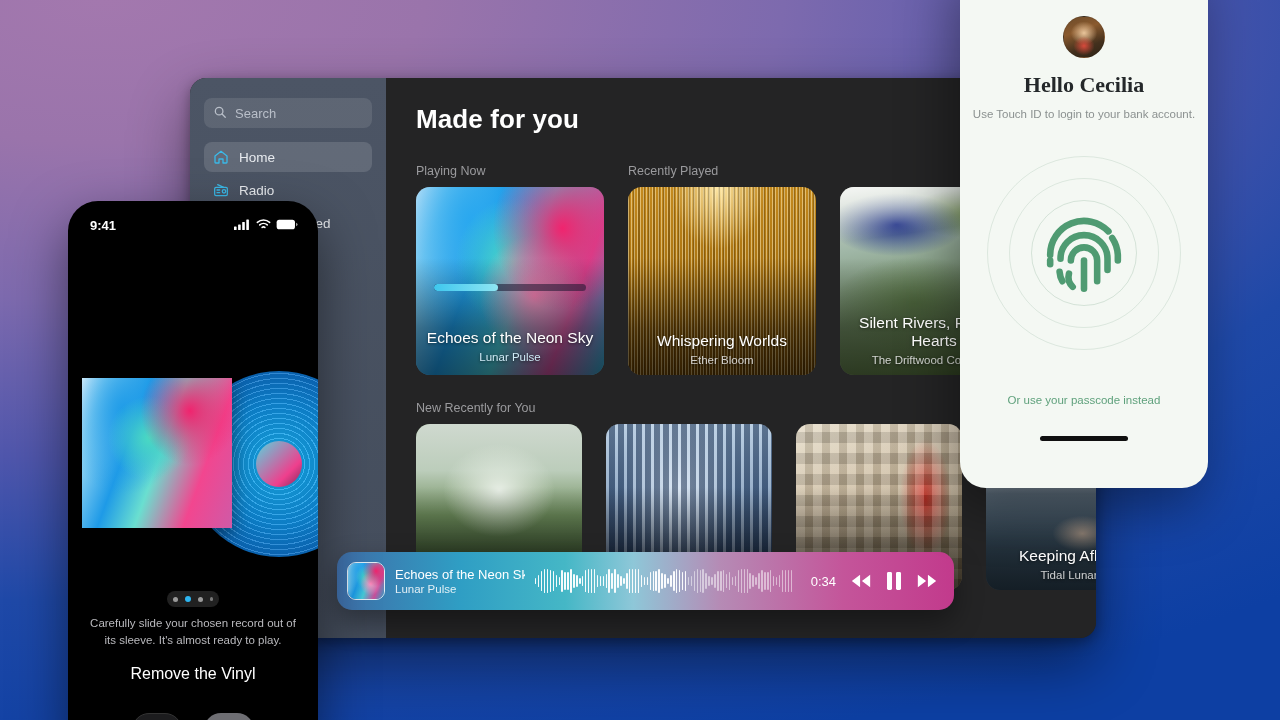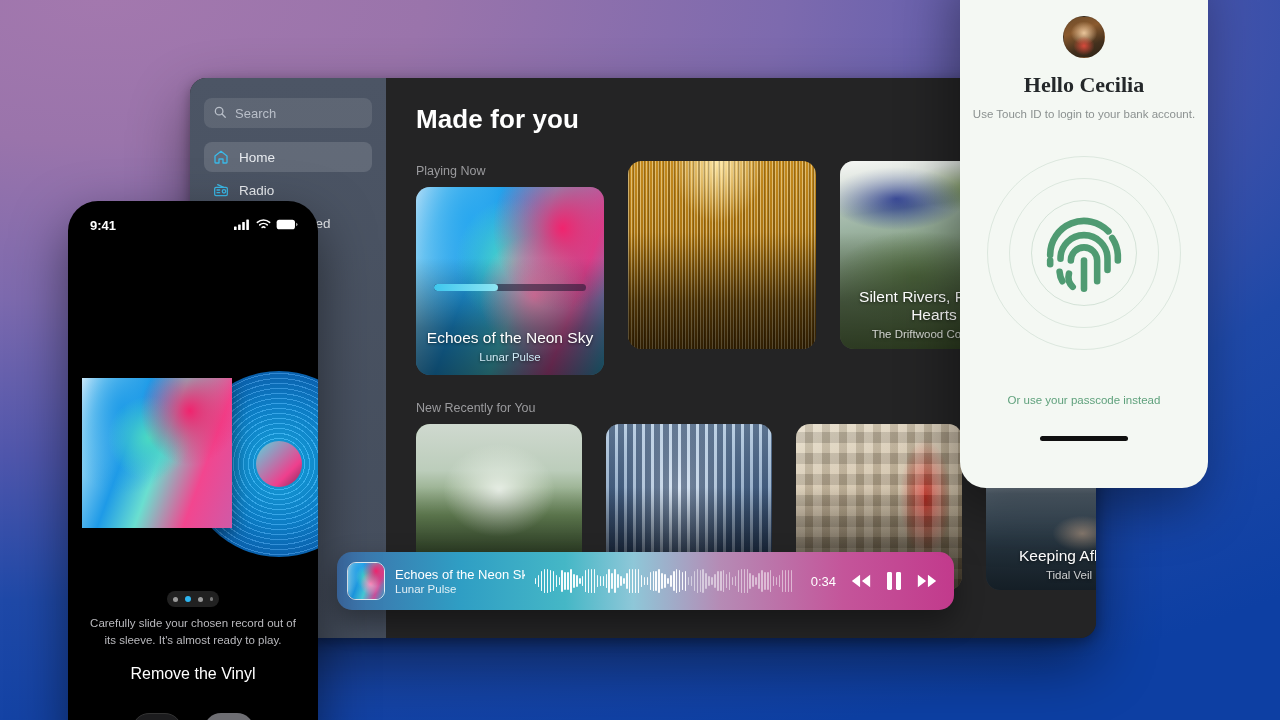--- a/index.html
+++ b/index.html
@@ -308,24 +308,29 @@
                 <i id="pn-progress" style="width: 42%;"></i>
               </div>
             <div class="meta">
               <div class="t">Echoes of the Neon Sky</div>
               <div class="s">Lunar Pulse</div>
             </div>
           </div>
         </div>
 
         <div class="hdr-col" style="margin-top:26px">
+          <div class="section-label">Recently Played</div>
           <div class="row-wrap">
             <div class="card">
               <div class="art art-gold"></div>
               <div class="shade"></div>
+              <div class="meta">
+                <div class="t">Whispering Worlds</div>
+                <div class="s">Ether Bloom</div>
+              </div>
             </div>
             <div class="card">
               <div class="art art-river"></div>
               <div class="shade"></div>
               <div class="meta">
                 <div class="t">Silent Rivers, Roaring Hearts</div>
                 <div class="s">The Driftwood Collective</div>
               </div>
             </div>
           </div>
@@ -353,21 +358,21 @@
           <div class="shade"></div>
           <div class="meta">
             <div class="t">Urban Reverie</div>
           </div>
         </div>
         <div class="card" style="width:166px;height:166px;flex:0 0 166px">
           <div class="art art-afloat"></div>
           <div class="shade"></div>
           <div class="meta">
             <div class="t">Keeping Afloat</div>
-            <div class="s">Tidal Veil</div>
+            <div class="s">Tidal Lunar</div>
           </div>
         </div>
       </div>
     </div>
   </div>
 
   <div id="player-bar">
     <div id="pb-art">
       <div class="art-neon" style="width:100%;height:100%"></div>
     </div>

